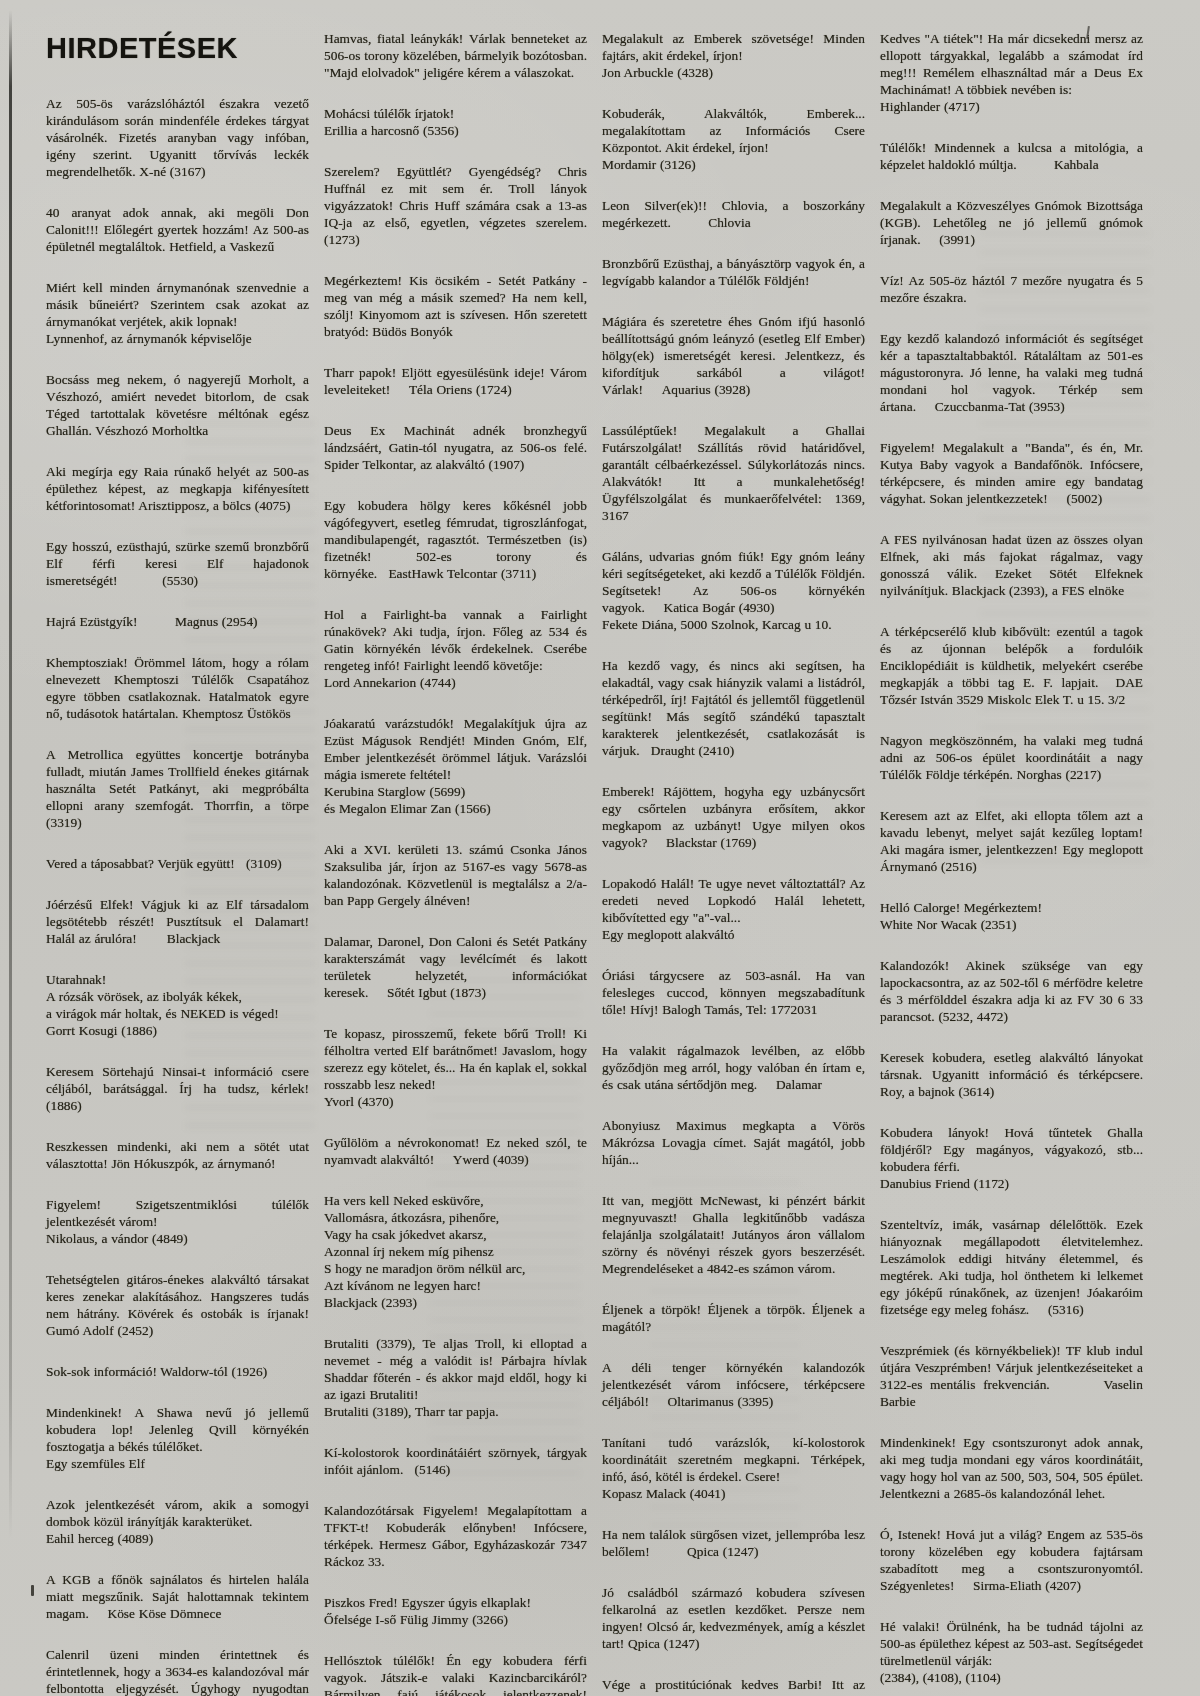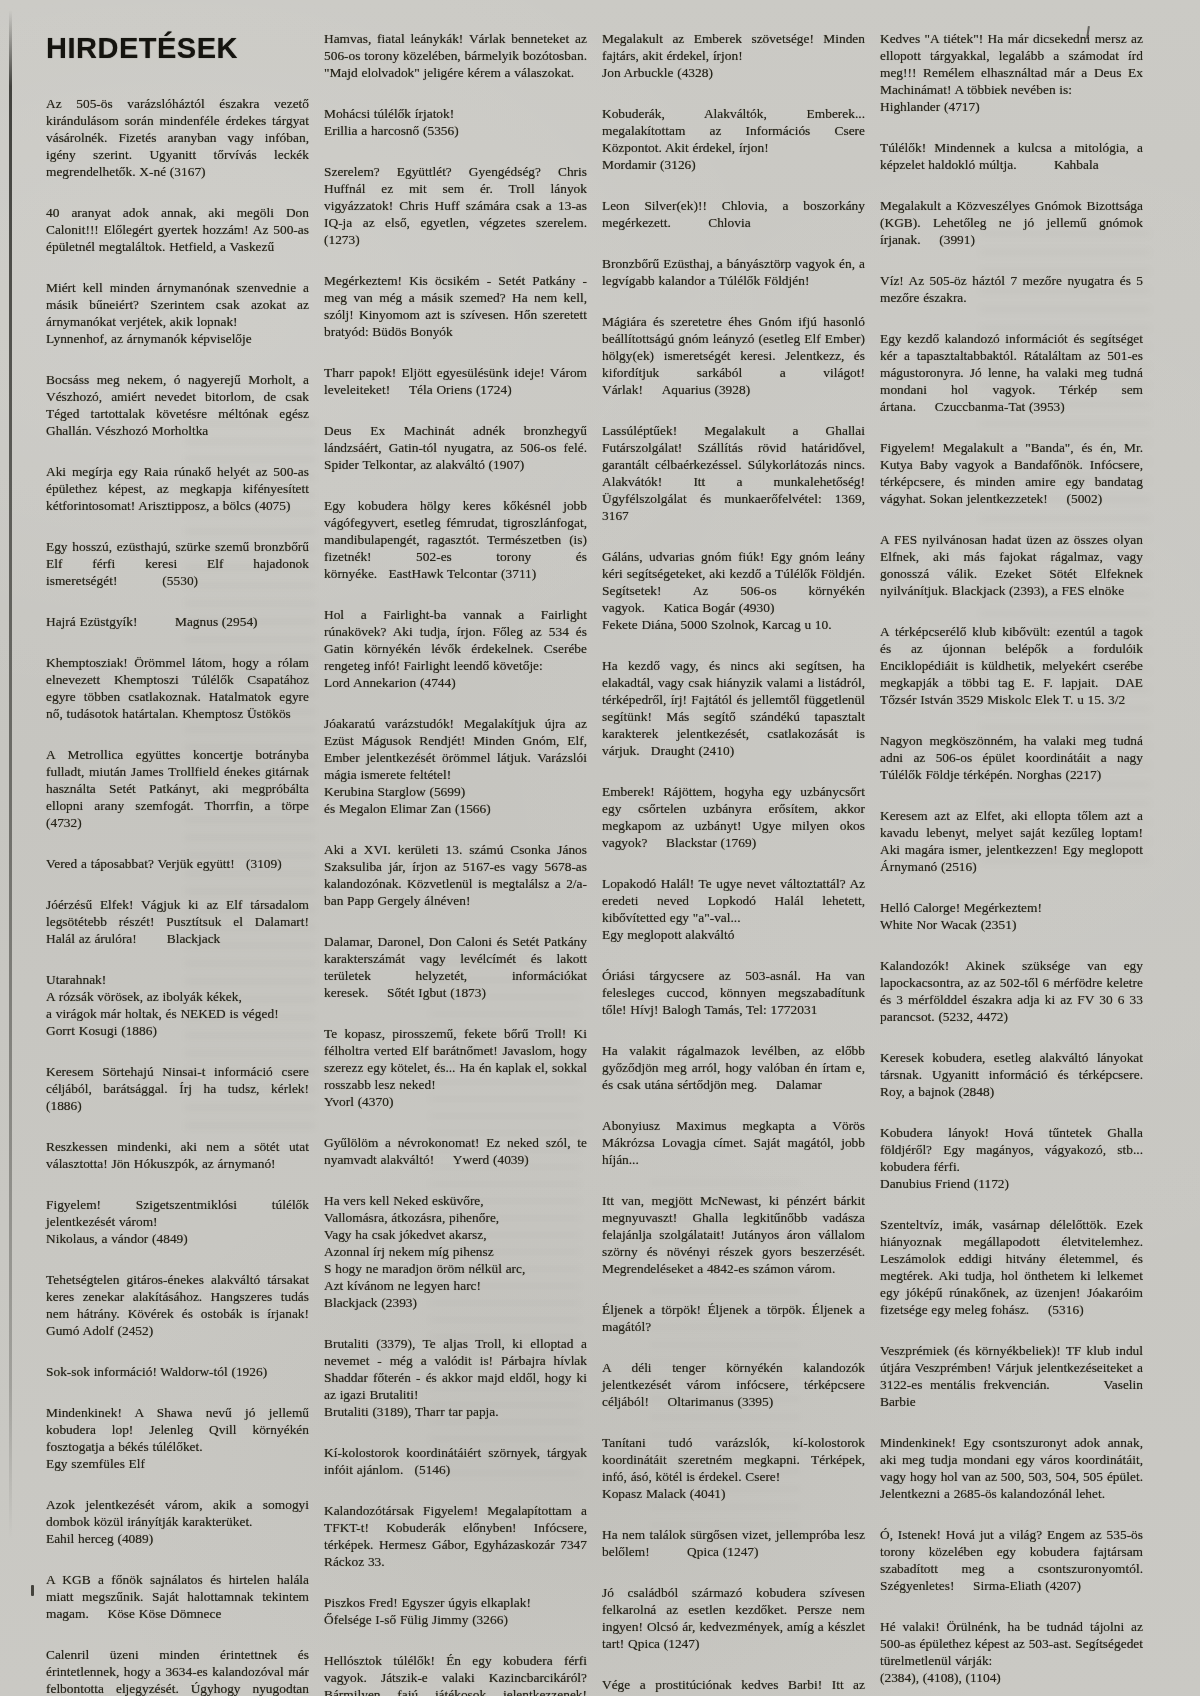--- a/index.html
+++ b/index.html
@@ -60,21 +60,21 @@
       <h1 class="page-title">HIRDETÉSEK</h1>
       <div>
           <div class="ad">Az 505-ös varázslóháztól északra vezető kirándulásom során mindenféle érdekes tárgyat vásárolnék. Fizetés aranyban vagy infóban, igény szerint. Ugyanitt tőrvívás leckék megrendelhetők. X-né (3167)</div>
           <div class="ad">40 aranyat adok annak, aki megöli Don Calonit!!! Előlegért gyertek hozzám! Az 500-as épületnél megtaláltok. Hetfield, a Vaskezű</div>
           <div class="ad">Miért kell minden árnymanónak szenvednie a másik bűneiért? Szerintem csak azokat az árnymanókat verjétek, akik lopnak!<br>Lynnenhof, az árnymanók képviselője</div>
           <div class="ad">Bocsáss meg nekem, ó nagyerejű Morholt, a Vészhozó, amiért nevedet bitorlom, de csak Téged tartottalak követésre méltónak egész Ghallán. Vészhozó Morholtka</div>
           <div class="ad">Aki megírja egy Raia rúnakő helyét az 500-as épülethez képest, az megkapja kifényesített kétforintosomat! Arisztipposz, a bölcs (4075)</div>
           <div class="ad">Egy hosszú, ezüsthajú, szürke szemű bronzbőrű Elf férfi keresi Elf hajadonok ismeretségét!&nbsp;&nbsp;&nbsp;&nbsp;&nbsp;&nbsp;&nbsp;&nbsp;&nbsp;&nbsp;&nbsp;&nbsp;(5530)</div>
           <div class="ad">Hajrá Ezüstgyík!&nbsp;&nbsp;&nbsp;&nbsp;&nbsp;&nbsp;&nbsp;&nbsp;&nbsp;&nbsp;Magnus (2954)</div>
           <div class="ad">Khemptosziak! Örömmel látom, hogy a rólam elnevezett Khemptoszi Túlélők Csapatához egyre többen csatlakoznak. Hatalmatok egyre nő, tudásotok határtalan. Khemptosz Üstökös</div>
-          <div class="ad">A Metrollica együttes koncertje botrányba fulladt, miután James Trollfield énekes gitárnak használta Setét Patkányt, aki megpróbálta ellopni arany szemfogát. Thorrfin, a törpe (4732)</div>
+          <div class="ad">A Metrollica együttes koncertje botrányba fulladt, miután James Trollfield énekes gitárnak használta Setét Patkányt, aki megpróbálta ellopni arany szemfogát. Thorrfin, a törpe (3319)</div>
           <div class="ad">Vered a táposabbat? Verjük együtt!&nbsp;&nbsp;&nbsp;(3109)</div>
           <div class="ad">Jóérzésű Elfek! Vágjuk ki az Elf társadalom legsötétebb részét! Pusztítsuk el Dalamart! Halál az árulóra!&nbsp;&nbsp;&nbsp;&nbsp;&nbsp;&nbsp;&nbsp;&nbsp;Blackjack</div>
           <div class="ad">Utarahnak!<br>A rózsák vörösek, az ibolyák kékek,<br>a virágok már holtak, és NEKED is véged!<br>Gorrt Kosugi (1886)</div>
           <div class="ad">Keresem Sörtehajú Ninsai-t információ csere céljából, barátsággal. Írj ha tudsz, kérlek! (1886)</div>
           <div class="ad">Reszkessen mindenki, aki nem a sötét utat választotta! Jön Hókuszpók, az árnymanó!</div>
           <div class="ad">Figyelem! Szigetszentmiklósi túlélők jelentkezését várom!<br>Nikolaus, a vándor (4849)</div>
           <div class="ad">Tehetségtelen gitáros-énekes alakváltó társakat keres zenekar alakításához. Hangszeres tudás nem hátrány. Kövérek és ostobák is írjanak! Gumó Adolf (2452)</div>
           <div class="ad">Sok-sok információ! Waldorw-tól (1926)</div>
           <div class="ad">Mindenkinek! A Shawa nevű jó jellemű kobudera lop! Jelenleg Qvill környékén fosztogatja a békés túlélőket.<br>Egy szemfüles Elf</div>
           <div class="ad">Azok jelentkezését várom, akik a somogyi dombok közül irányítják karakterüket.<br>Eahil herceg (4089)</div>
@@ -136,21 +136,21 @@
           <div class="ad">Megalakult a Közveszélyes Gnómok Bizottsága (KGB). Lehetőleg ne jó jellemű gnómok írjanak.&nbsp;&nbsp;&nbsp;&nbsp;&nbsp;(3991)</div>
           <div class="ad">Víz! Az 505-öz háztól 7 mezőre nyugatra és 5 mezőre északra.</div>
           <div class="ad">Egy kezdő kalandozó információt és segítséget kér a tapasztaltabbaktól. Rátaláltam az 501-es mágustoronyra. Jó lenne, ha valaki meg tudná mondani hol vagyok. Térkép sem ártana.&nbsp;&nbsp;&nbsp;&nbsp;&nbsp;Czuccbanma-Tat (3953)</div>
           <div class="ad">Figyelem! Megalakult a "Banda", és én, Mr. Kutya Baby vagyok a Bandafőnök. Infócsere, térképcsere, és minden amire egy bandatag vágyhat. Sokan jelentkezzetek!&nbsp;&nbsp;&nbsp;&nbsp;&nbsp;(5002)</div>
           <div class="ad">A FES nyilvánosan hadat üzen az összes olyan Elfnek, aki más fajokat rágalmaz, vagy gonosszá válik. Ezeket Sötét Elfeknek nyilvánítjuk. Blackjack (2393), a FES elnöke</div>
           <div class="ad">A térképcserélő klub kibővült: ezentúl a tagok és az újonnan belépők a fordulóik Enciklopédiáit is küldhetik, melyekért cserébe megkapják a többi tag E. F. lapjait.&nbsp;&nbsp;DAE Tőzsér István 3529 Miskolc Elek T. u 15. 3/2</div>
           <div class="ad">Nagyon megköszönném, ha valaki meg tudná adni az 506-os épület koordinátáit a nagy Túlélők Földje térképén. Norghas (2217)</div>
           <div class="ad">Keresem azt az Elfet, aki ellopta tőlem azt a kavadu lebenyt, melyet saját kezűleg loptam! Aki magára ismer, jelentkezzen! Egy meglopott Árnymanó (2516)</div>
           <div class="ad">Helló Calorge! Megérkeztem!<br>White Nor Wacak (2351)</div>
           <div class="ad">Kalandozók! Akinek szüksége van egy lapockacsontra, az az 502-től 6 mérfödre keletre és 3 mérfölddel északra adja ki az FV 30 6 33 parancsot. (5232, 4472)</div>
-          <div class="ad">Keresek kobudera, esetleg alakváltó lányokat társnak. Ugyanitt információ és térképcsere. Roy, a bajnok (2848)</div>
+          <div class="ad">Keresek kobudera, esetleg alakváltó lányokat társnak. Ugyanitt információ és térképcsere. Roy, a bajnok (3614)</div>
           <div class="ad">Kobudera lányok! Hová tűntetek Ghalla földjéről? Egy magányos, vágyakozó, stb... kobudera férfi.<br>Danubius Friend (1172)</div>
           <div class="ad">Szenteltvíz, imák, vasárnap délelőttök. Ezek hiányoznak megállapodott életvitelemhez. Leszámolok eddigi hitvány életemmel, és megtérek. Aki tudja, hol önthetem ki lelkemet egy jóképű rúnakőnek, az üzenjen! Jóakaróim fizetsége egy meleg fohász.&nbsp;&nbsp;&nbsp;&nbsp;&nbsp;(5316)</div>
           <div class="ad">Veszprémiek (és környékbeliek)! TF klub indul útjára Veszprémben! Várjuk jelentkezéseiteket a 3122-es mentális frekvencián.&nbsp;&nbsp;&nbsp;&nbsp;&nbsp;&nbsp;&nbsp;Vaselin Barbie</div>
           <div class="ad">Mindenkinek! Egy csontszuronyt adok annak, aki meg tudja mondani egy város koordinátáit, vagy hogy hol van az 500, 503, 504, 505 épület. Jelentkezni a 2685-ös kalandozónál lehet.</div>
           <div class="ad">Ó, Istenek! Hová jut a világ? Engem az 535-ös torony közelében egy kobudera fajtársam szabadított meg a csontszuronyomtól. Szégyenletes!&nbsp;&nbsp;&nbsp;&nbsp;&nbsp;Sirma-Eliath (4207)</div>
           <div class="ad">Hé valaki! Örülnénk, ha be tudnád tájolni az 500-as épülethez képest az 503-ast. Segítségedet türelmetlenül várják:<br>(2384), (4108), (1104)</div>
         </div>
     </div>
   </div>
 </div>

